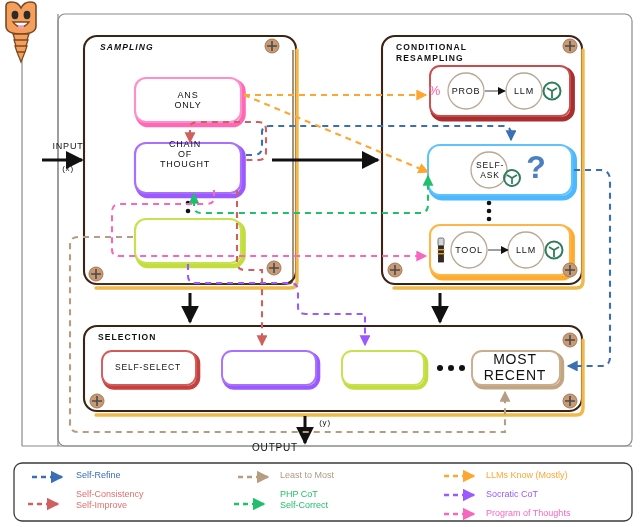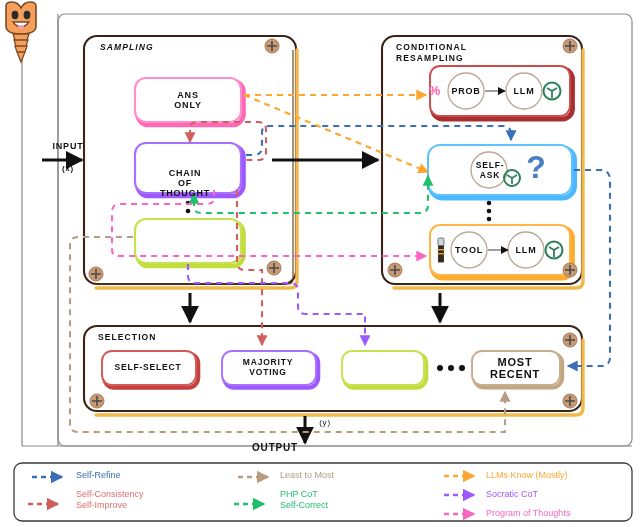--- a/index.html
+++ b/index.html
@@ -2,21 +2,21 @@
 <html><head>
 <meta charset="utf-8">
 <style>
   html,body{margin:0;padding:0;background:#ffffff;}
   body{width:640px;height:527px;font-family:"Liberation Sans",sans-serif;overflow:hidden;}
   #stage{position:relative;width:640px;height:527px;}
   svg.layer{position:absolute;left:0;top:0;width:640px;height:527px;overflow:visible;}
   .vec{pointer-events:none;}
   .boxtext{
     position:absolute;display:flex;align-items:center;justify-content:center;
-    text-align:center;font-weight:bold;letter-spacing:.8px;color:#111;
+    text-align:center;font-weight:normal;letter-spacing:.8px;color:#111;
     line-height:1.12;
   }
   .panel-title{
     position:absolute;font-weight:bold;letter-spacing:1.1px;color:#111;
     font-size:8.5px;line-height:1.35;
   }
   .legend-label{position:absolute;font-size:9px;line-height:1.25;font-weight:normal;}
 </style>
 </head>
 <body>
@@ -267,38 +267,36 @@
 RESAMPLING</div>
   <div class="panel-title" style="left:98px;top:332px;">SELECTION</div>
 
   <div class="boxtext" style="left:38px;top:140px;width:60px;height:12px;font-size:9px;">INPUT</div>
   <div class="boxtext" style="left:38px;top:163px;width:60px;height:12px;font-size:8px;">(x)</div>
   <div class="boxtext" style="left:240px;top:442px;width:70px;height:12px;font-size:10px;">OUTPUT</div>
   <div class="boxtext" style="left:310px;top:417px;width:30px;height:12px;font-size:8px;font-weight:normal;">(y)</div>
 
   <div class="boxtext" style="left:135px;top:78px;width:106px;height:44px;font-size:9px;white-space:pre-line;">ANS
 ONLY</div>
-  <div class="boxtext" style="left:135px;top:158px;width:100px;height:50px;font-size:9px;white-space:pre-line;">CHAIN
+  <div class="boxtext" style="left:135px;top:129px;width:100px;height:50px;font-size:9px;white-space:pre-line;">CHAIN
 OF
 THOUGHT</div>
 
   <div class="boxtext" style="left:448px;top:84px;width:36px;height:14px;font-size:9px;">PROB</div>
   <div class="boxtext" style="left:506px;top:84px;width:36px;height:14px;font-size:9px;">LLM</div>
   <div class="boxtext" style="left:427px;top:83px;width:16px;height:16px;font-size:13px;color:#ff5fa8;">%</div>
 
   <div class="boxtext" style="left:471px;top:160px;width:38px;height:22px;font-size:8.5px;white-space:pre-line;">SELF-
 ASK</div>
 
   <div class="boxtext" style="left:451px;top:243px;width:36px;height:14px;font-size:9px;">TOOL</div>
   <div class="boxtext" style="left:508px;top:243px;width:36px;height:14px;font-size:9px;">LLM</div>
 
   <div class="boxtext" style="left:102px;top:351px;width:92px;height:34px;font-size:8.5px;white-space:pre-line;">SELF-SELECT</div>
-  <div class="boxtext" style="left:222px;top:351px;width:92px;height:34px;font-size:8.5px;white-space:pre-line;">MAJORITY
-VOTING</div>
-  <div class="boxtext" style="left:472px;top:351px;width:86px;height:34px;font-size:11px;white-space:pre-line;">MOST
+  <div class="boxtext" style="left:472px;top:351px;width:86px;height:34px;font-size:14px;white-space:pre-line;">MOST
 RECENT</div>
 
   <div class="legend-label" style="left:76px;top:470px;color:#3b6fb5;white-space:pre-line;">Self-Refine</div>
   <div class="legend-label" style="left:76px;top:489px;color:#e0706e;white-space:pre-line;">Self-Consistency
 Self-Improve</div>
 
   <div class="legend-label" style="left:280px;top:470px;color:#b09a83;white-space:pre-line;">Least to Most</div>
   <div class="legend-label" style="left:280px;top:489px;color:#20bf6b;white-space:pre-line;">PHP CoT
 Self-Correct</div>
 

